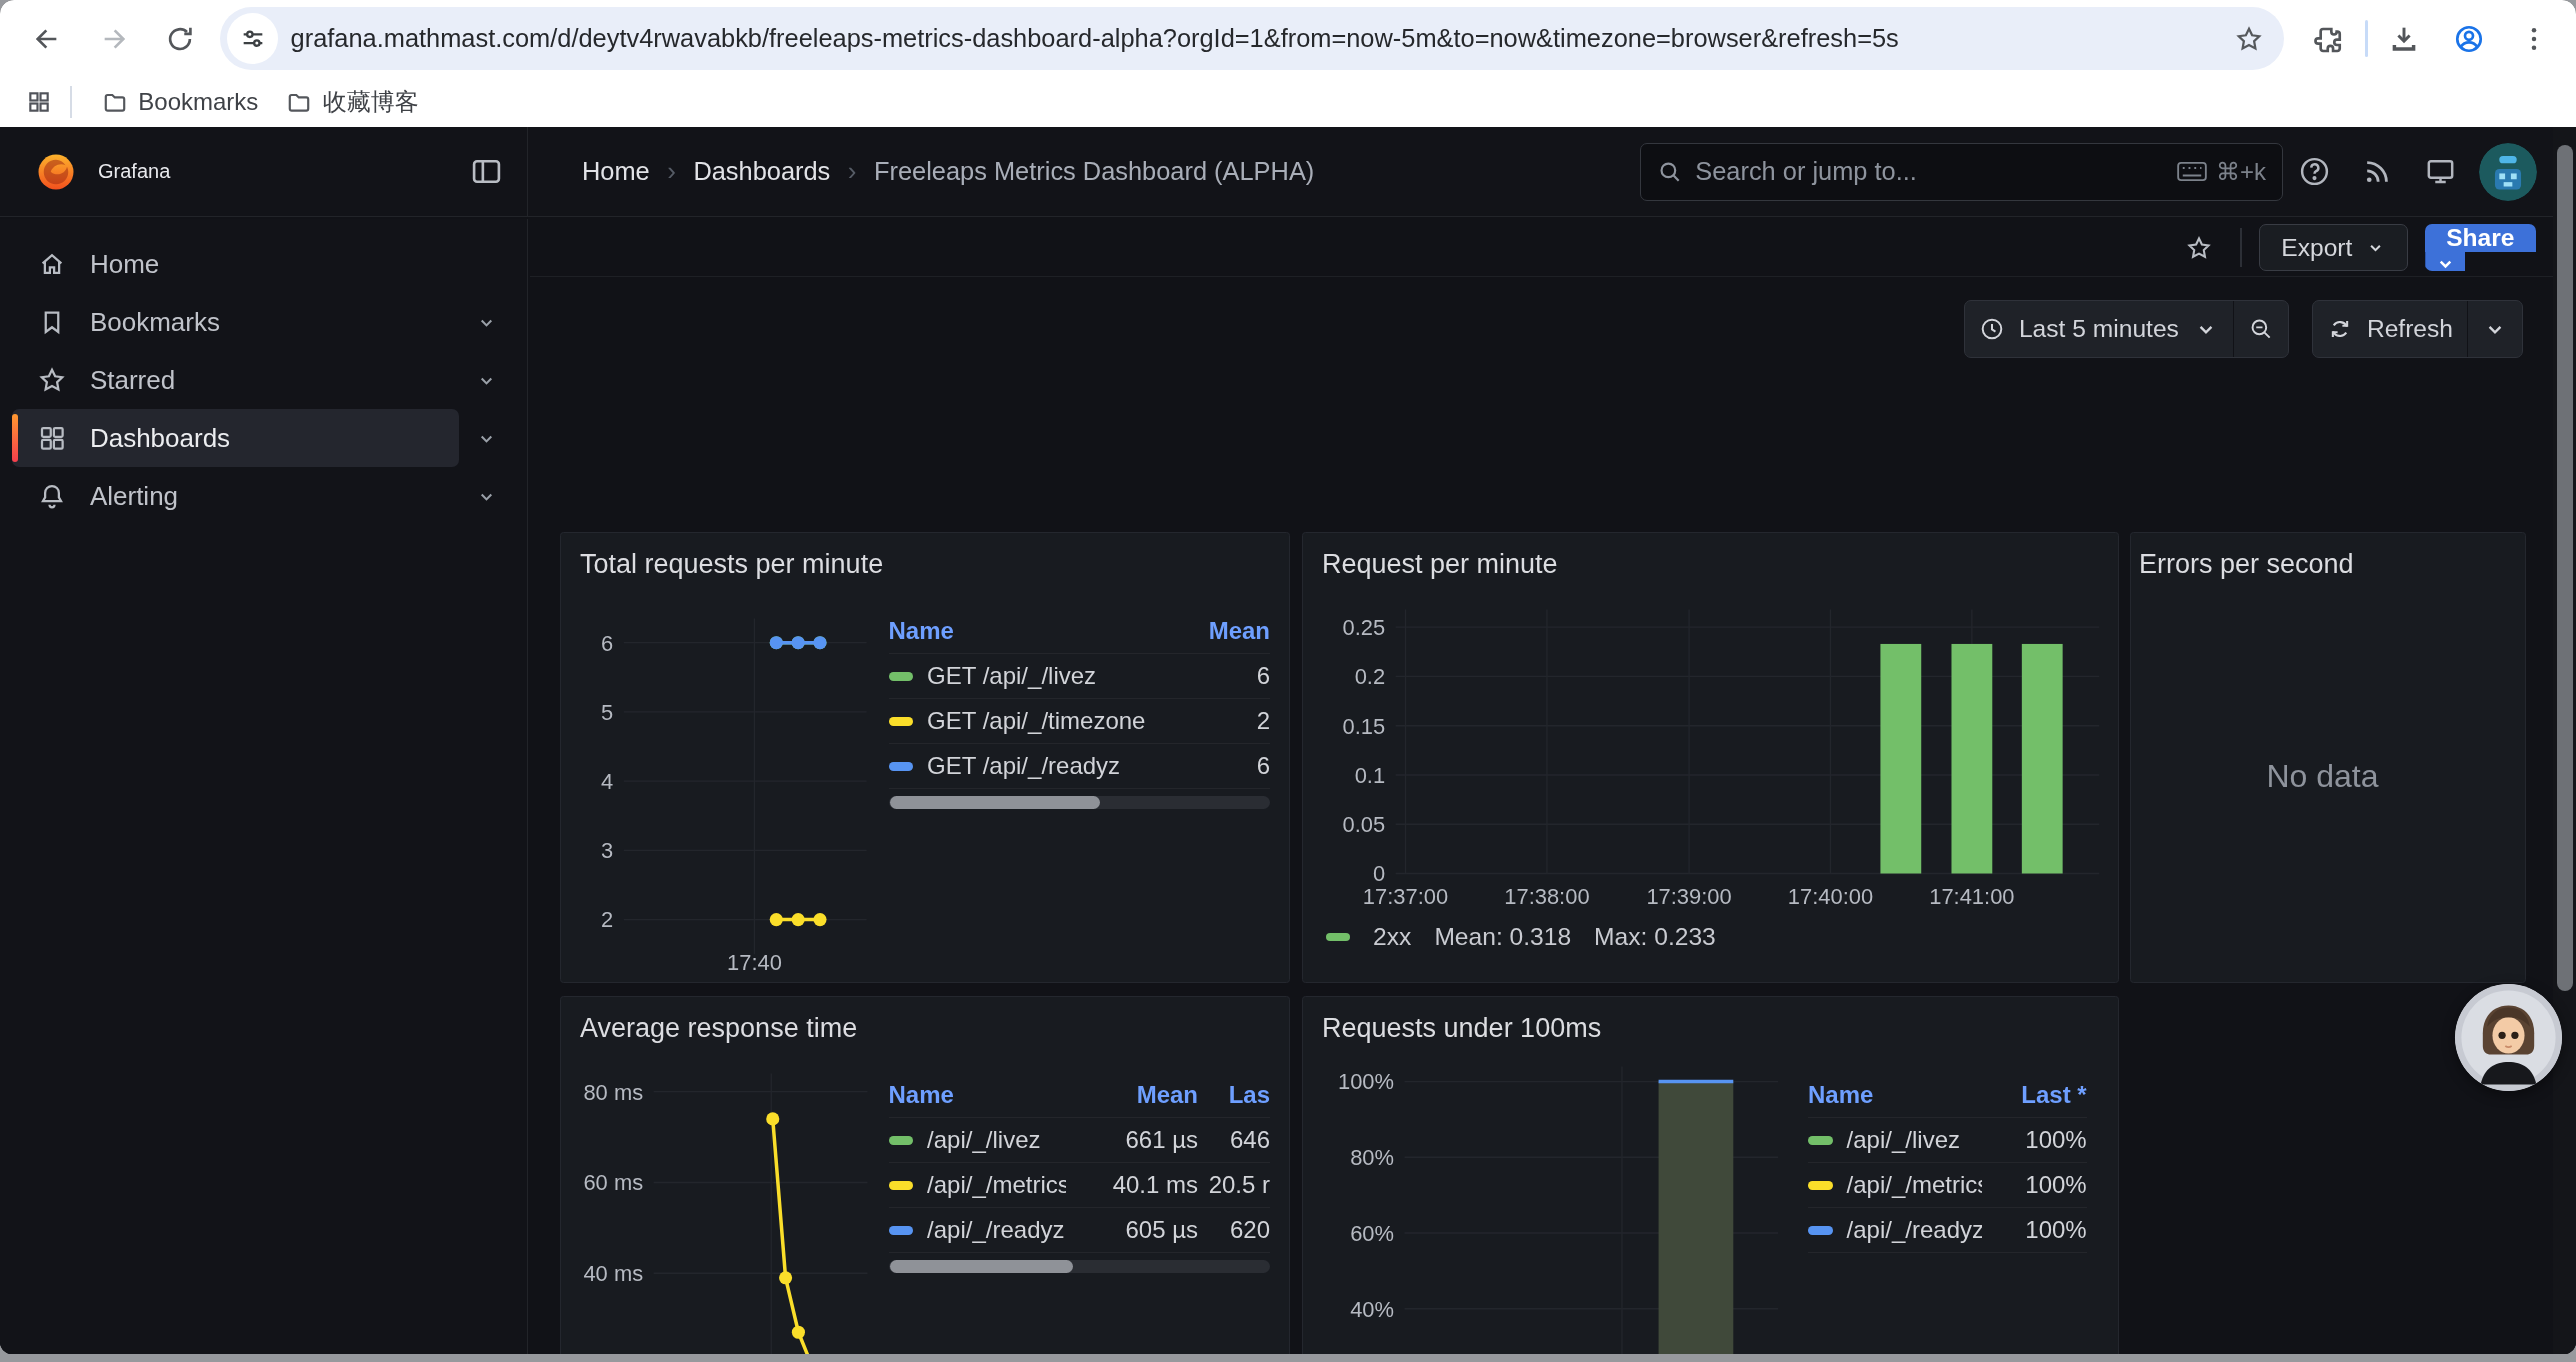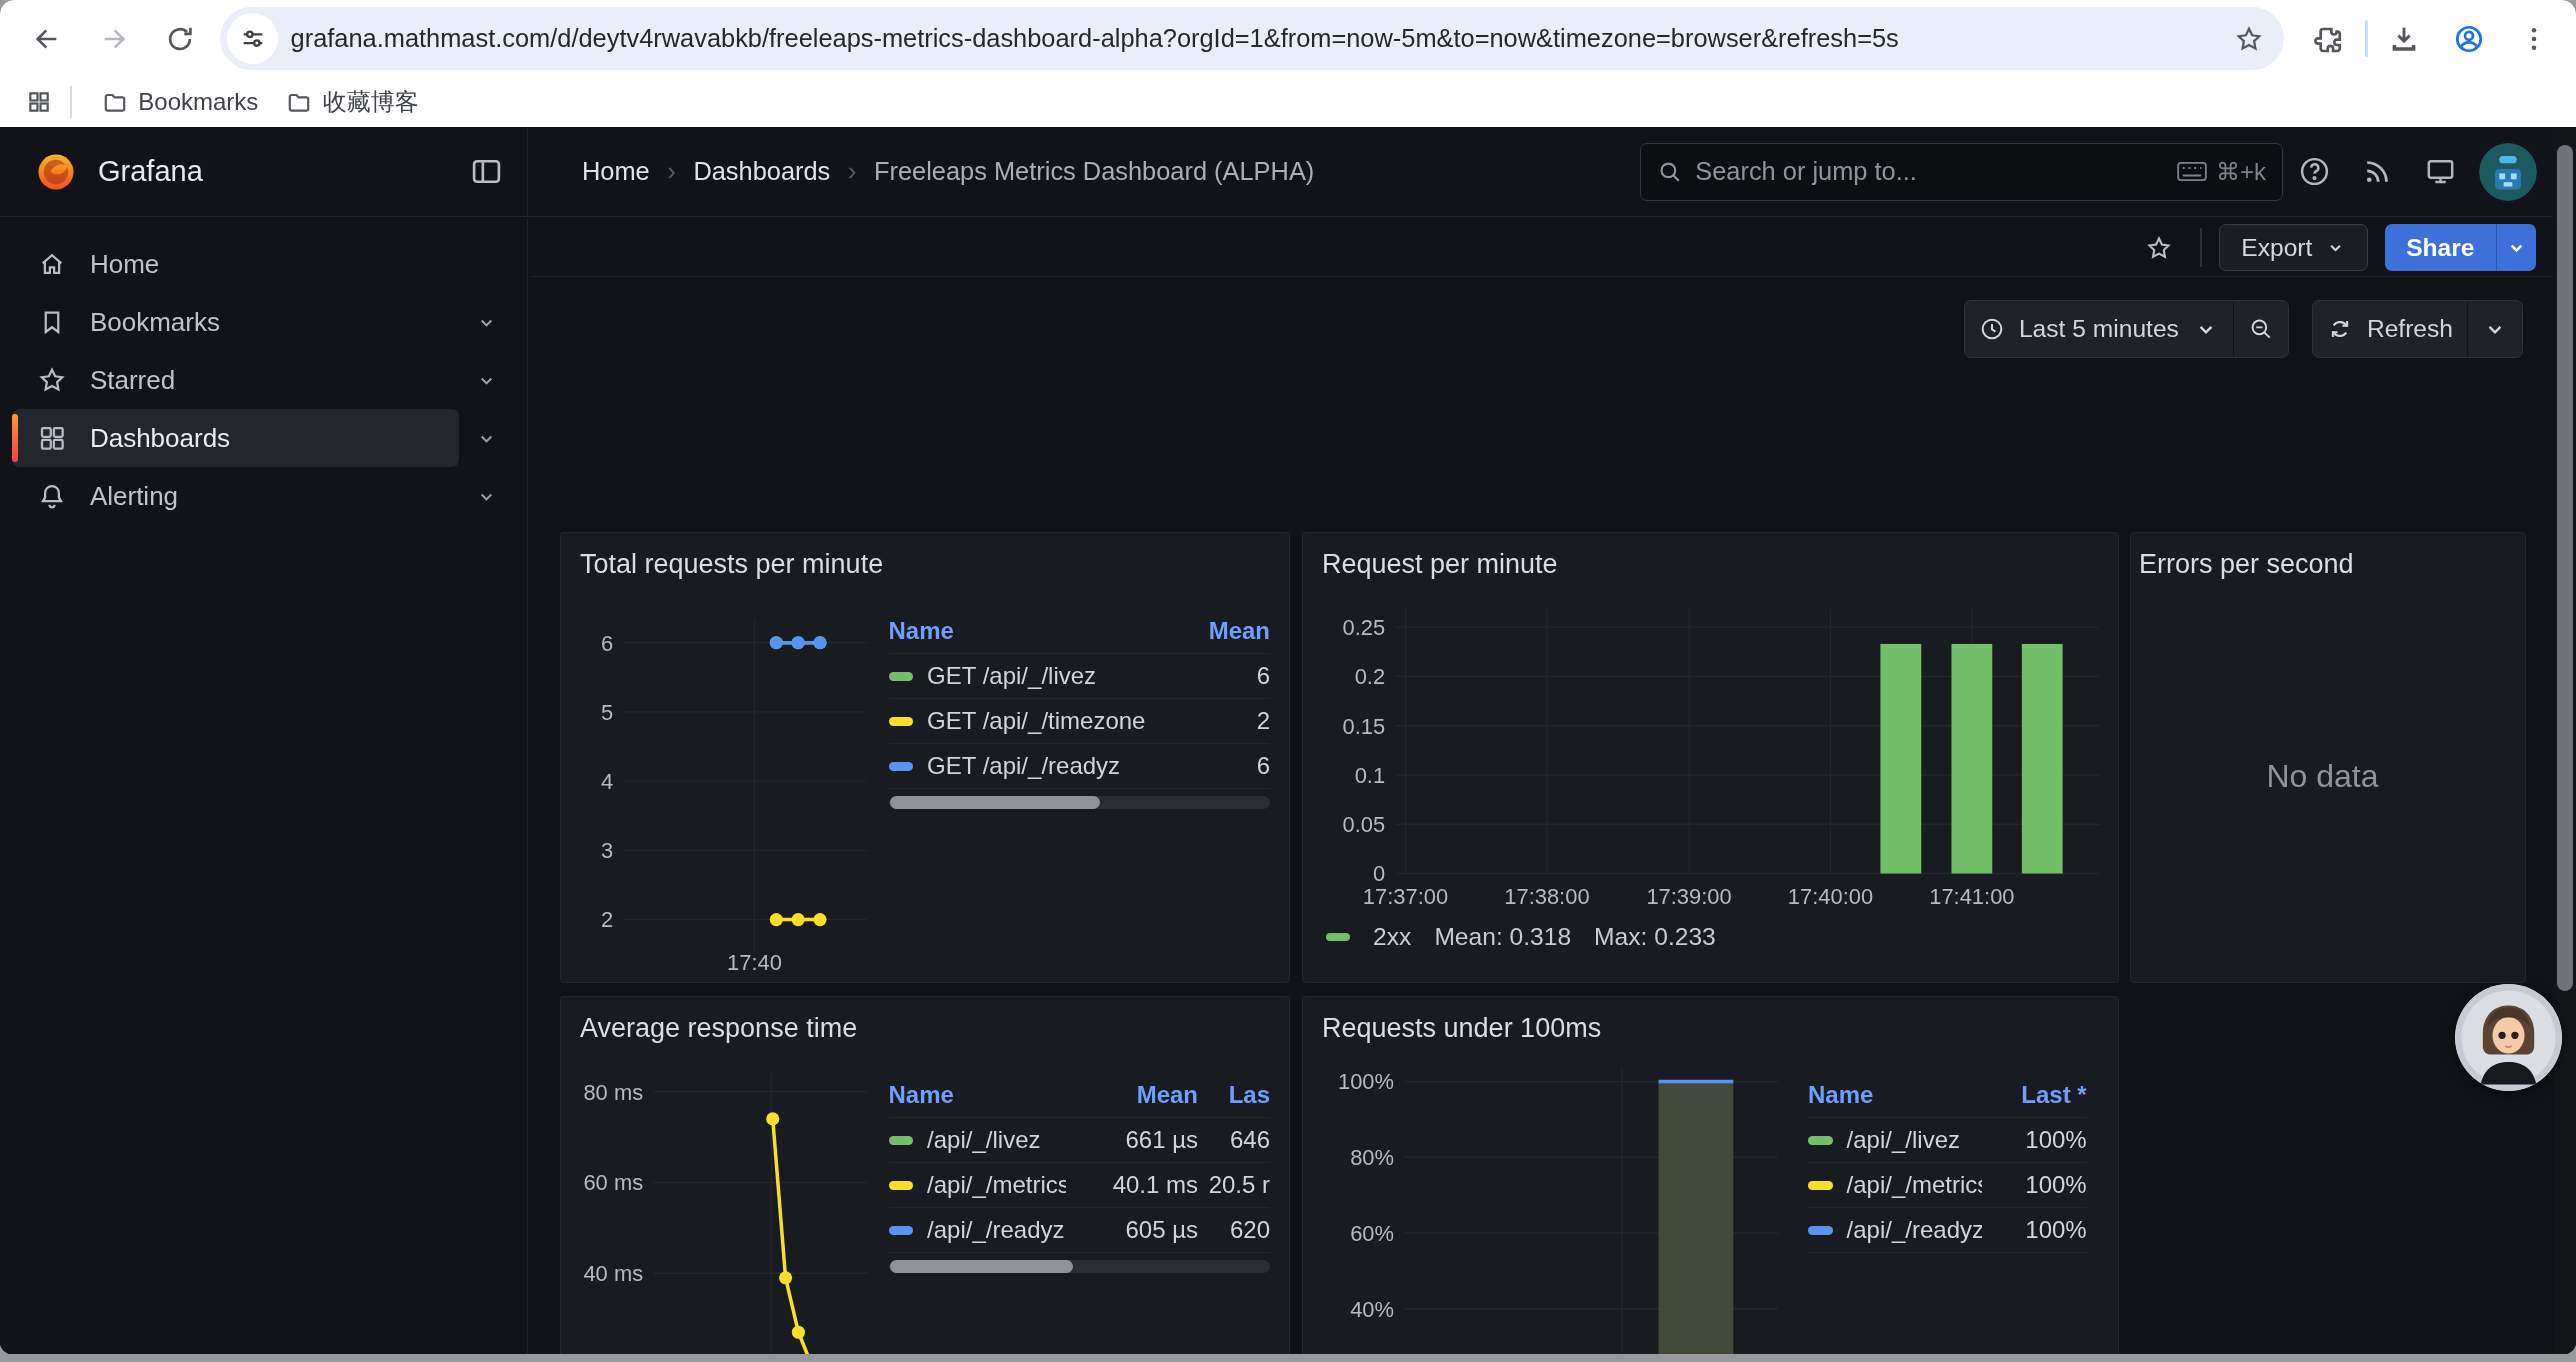--- a/index.html
+++ b/index.html
@@ -26,21 +26,21 @@
   .bookmarks { position:absolute; left:0; top:77px; right:0; height:50px; background:#ffffff; display:flex; align-items:center; padding-left:21px; }
   .bm-apps { width:35px; height:35px; color:#50535a; display:flex; align-items:center; justify-content:center; }
   .bm-apps svg { width:26px; height:26px; }
   .bm-sep { width:1.8px; height:32px; background:#d6dce6; margin:0 16px 0 14px; }
   .bm-item { display:flex; align-items:center; gap:10.5px; padding:7px 14px; border-radius:7px; color:#3f4247; font-size:24px; }
   .bm-item svg { width:26px; height:26px; color:#54575c; }
 
   
   .app { position:absolute; left:0; top:127px; right:0; bottom:0; background:#111217; }
   .gf-head-left { position:absolute; left:0; top:0; width:528px; height:90px; background:#121318; border-bottom:1.8px solid #222429; border-right:1.8px solid #222429; display:flex; align-items:center; padding:0 23px 0 35px; }
-  .brand { font-size:29px; font-weight:500; color:#e8e9ed; margin-left:21px; flex:1; }
+  .brand { font-size:20px; font-weight:500; color:#e8e9ed; margin-left:21px; flex:1; }
   .dock-ic { color:#b9bdc4; width:35px; height:35px; }
   .gf-head-right { position:absolute; left:528px; top:0; right:23px; height:90px; background:#121318; border-bottom:1.8px solid #222429; display:flex; align-items:center; padding:0 16px 0 54px; }
   .crumbs { display:flex; align-items:center; gap:17.5px; font-size:25.4px; flex:1; min-width:0; }
   .crumb { color:#e2e3e7; white-space:nowrap; }
   .crumb-sep { color:#565c66; font-size:26px; }
   .crumb-cur { color:#a9aeb8; white-space:nowrap; }
   .gf-search { width:643px; height:58px; border:1.8px solid #34373e; background:#0d0e12; border-radius:7px; display:flex; align-items:center; padding:0 16px; color:#8e949e; flex:0 0 auto; }
   .gf-search .ph { flex:1; font-size:25.4px; margin-left:12.3px; color:#8e949e; white-space:nowrap; overflow:hidden; }
   .kbd-hint { display:flex; align-items:center; gap:8.8px; color:#7c828b; font-size:24px; }
   .head-ic { width:63px; height:63px; display:flex; align-items:center; justify-content:center; color:#b2b6be; flex:0 0 auto; }
@@ -58,21 +58,21 @@
   .side-chev { width:56px; display:flex; align-items:center; justify-content:center; color:#9aa0a8; }
   .side-chev svg { width:23px; height:23px; }
 
   .content { position:absolute; left:530px; top:92px; right:23px; height:1136px; overflow:hidden; }
   .actions-row { height:58px; border-bottom:1.8px solid #1e2025; display:flex; align-items:center; justify-content:flex-end; gap:17.5px; padding:0 17.5px; }
   .ic-btn { width:46px; height:46px; display:flex; align-items:center; justify-content:center; color:#b9bdc4; border-radius:5.3px; }
   .ic-btn svg { width:28px; height:28px; }
   .act-sep { width:1.8px; height:39px; background:#2c2f36; }
   .btn-export { height:47px; padding:0 21px; display:flex; align-items:center; gap:12.3px; background:#1a1d22; border:1.8px solid #393c44; border-radius:7px; color:#d5d7dc; font-size:24.6px; font-weight:500; }
   .btn-export svg { width:21px; height:21px; }
-  .share-group { display:flex; height:47px; border-radius:7px; overflow:hidden; }
+  .share-group { display:flex; height:47px; border-radius:7px; overflow:hidden;flex-direction:column; }
   .share-main { background:#3d71d9; color:#ffffff; font-size:24.6px; font-weight:600; display:flex; align-items:center; padding:0 21px; }
   .share-chev { width:40px; background:#3d71d9; border-left:1.8px solid #2b55ab; display:flex; align-items:center; justify-content:center; color:#fff; }
   .share-chev svg { width:23px; height:23px; }
 
   .controls-row { height:58px; margin-top:23px; display:flex; justify-content:flex-end; gap:23px; padding-right:30px; }
   .tool-group { display:flex; height:58px; background:#1f2228; border:0.9px solid #2f323a; border-radius:7px; overflow:hidden; color:#d3d5db; }
   .tg-seg { display:flex; align-items:center; gap:14px; padding:0 14px; font-size:24.6px; font-weight:500; }
   .tg-seg + .tg-seg { border-left:1.8px solid #111217; }
   .tool-group svg { width:26px; height:26px; }
 

